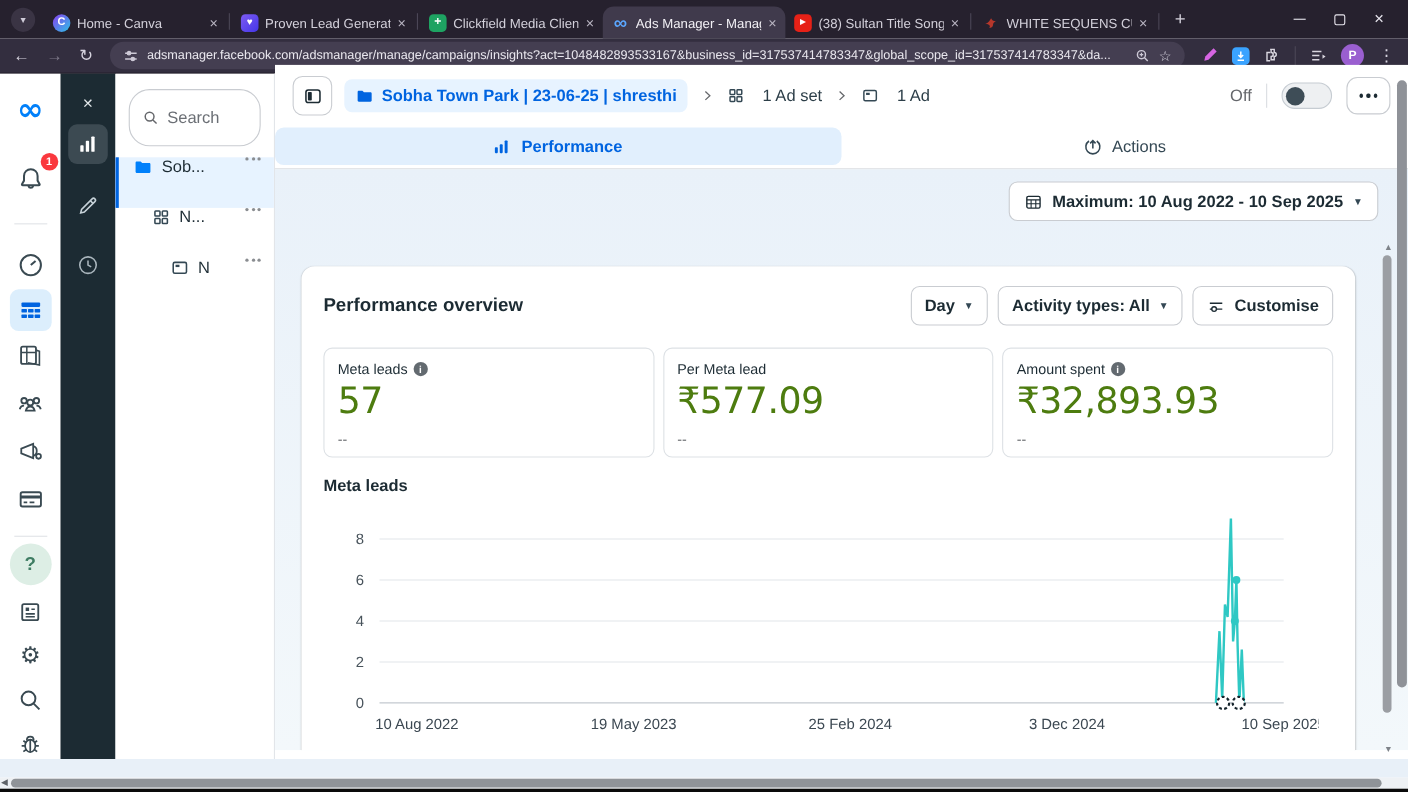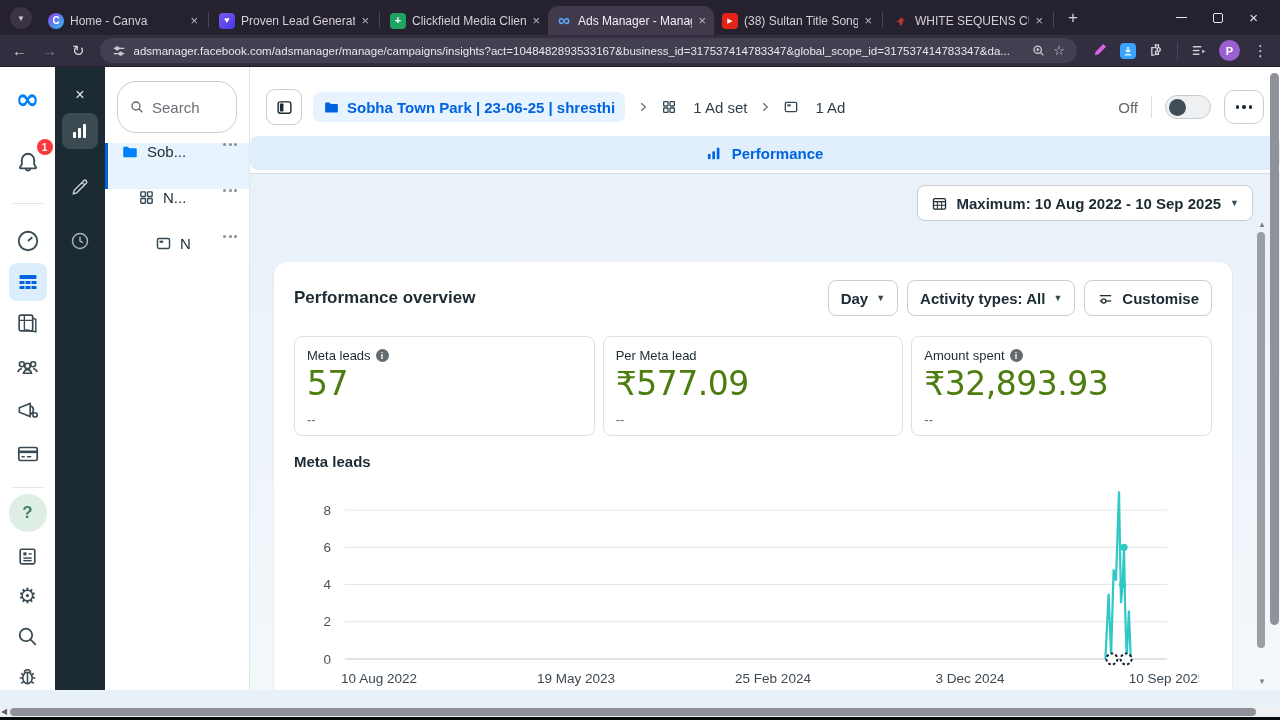--- a/index.html
+++ b/index.html
@@ -53,21 +53,21 @@
   .tree{position:absolute;left:105px;top:67px;width:145px;height:623px;background:#fff;border-right:1px solid #e2e5e9;}
   .tree-search{margin:14px 12px 10px;height:52px;border:1px solid #c9ccd1;border-radius:19px;display:flex;align-items:center;gap:7px;padding:0 11px;color:#6b6f75;font-size:15px;}
   .trow{height:46px;display:flex;align-items:flex-start;position:relative;font-size:15px;color:#1c2b33;}
   .trow.sel{background:#e7f3ff;}
   .trow.sel::before{content:"";position:absolute;left:0;top:0;bottom:0;width:3px;background:#0064e0;}
   .trow .kebab{margin-left:auto;margin-right:12px;display:flex;gap:2.5px;}
   .kdot{width:3px;height:3px;border-radius:50%;background:#8a8d91;}
   .t-label{margin-left:8px;white-space:nowrap;}
 
   
-  .main{position:absolute;left:250px;top:79px;right:0;height:623px;background:#fff;overflow:hidden;}
+  .main{position:absolute;left:250px;top:59px;right:0;height:623px;background:#fff;overflow:hidden;}
   .hdr{height:56px;display:flex;align-items:center;padding:0 16px;gap:11px;}
   .collapse-btn{width:36px;height:36px;border:1px solid #c9ccd1;border-radius:9px;display:flex;align-items:center;justify-content:center;flex:none;}
   .chip{height:30px;background:#e7f3ff;border-radius:7px;display:flex;align-items:center;gap:7px;padding:0 10px;color:#0064e0;font-size:15px;font-weight:600;white-space:nowrap;}
   .crumb{display:flex;align-items:center;gap:16px;color:#2c3e48;font-size:15px;white-space:nowrap;}
   .hdr-right{margin-left:auto;display:flex;align-items:center;gap:13px;}
   .off-label{color:#65676b;font-size:15px;}
   .vdiv{width:1px;height:22px;background:#dadde1;}
   .toggle{width:46px;height:24px;border-radius:13px;background:#eef0f2;border:1px solid #c6ccd2;position:relative;}
   .toggle .knob{position:absolute;left:3px;top:2.5px;width:17px;height:17px;border-radius:50%;background:#3e4d57;}
   .more-btn{width:40px;height:34px;border:1px solid #c9ccd1;border-radius:10px;display:flex;align-items:center;justify-content:center;gap:3px;}
@@ -447,20 +447,27 @@
     <div class="tabs-row">
       <div class="tab-main active">
         <svg width="16" height="16" viewBox="0 0 18 18">
             <g fill="#0064e0">
               <rect x="1" y="10" width="3" height="6" rx="0.8"></rect>
               <rect x="6" y="7" width="3" height="9" rx="0.8"></rect>
               <rect x="11" y="3" width="3" height="13" rx="0.8"></rect>
             </g>
           </svg>
         <span>Performance</span>
+      </div>
+      <div class="tab-main">
+        <svg width="17" height="17" viewBox="0 0 24 24">
+            <path d="M7 4.5A9 9 0 1 0 17 4.5" fill="none" stroke="#344854" stroke-width="2"></path>
+            <path d="M12 14V4M8.5 7.5L12 4l3.5 3.5" fill="none" stroke="#344854" stroke-width="2"></path>
+          </svg>
+        <span>Actions</span>
       </div>
     </div>
 
     <div class="content">
       <div class="filter-row">
         <div class="date-btn">
           <svg width="17" height="17" viewBox="0 0 24 24">
               <rect x="3.5" y="5" width="17" height="15" rx="2" fill="none" stroke="#1c2b33" stroke-width="1.8"></rect>
               <line x1="3.5" y1="9.5" x2="20.5" y2="9.5" stroke="#1c2b33" stroke-width="1.8"></line>
               <line x1="9" y1="9.5" x2="9" y2="20" stroke="#1c2b33" stroke-width="1.4"></line>

